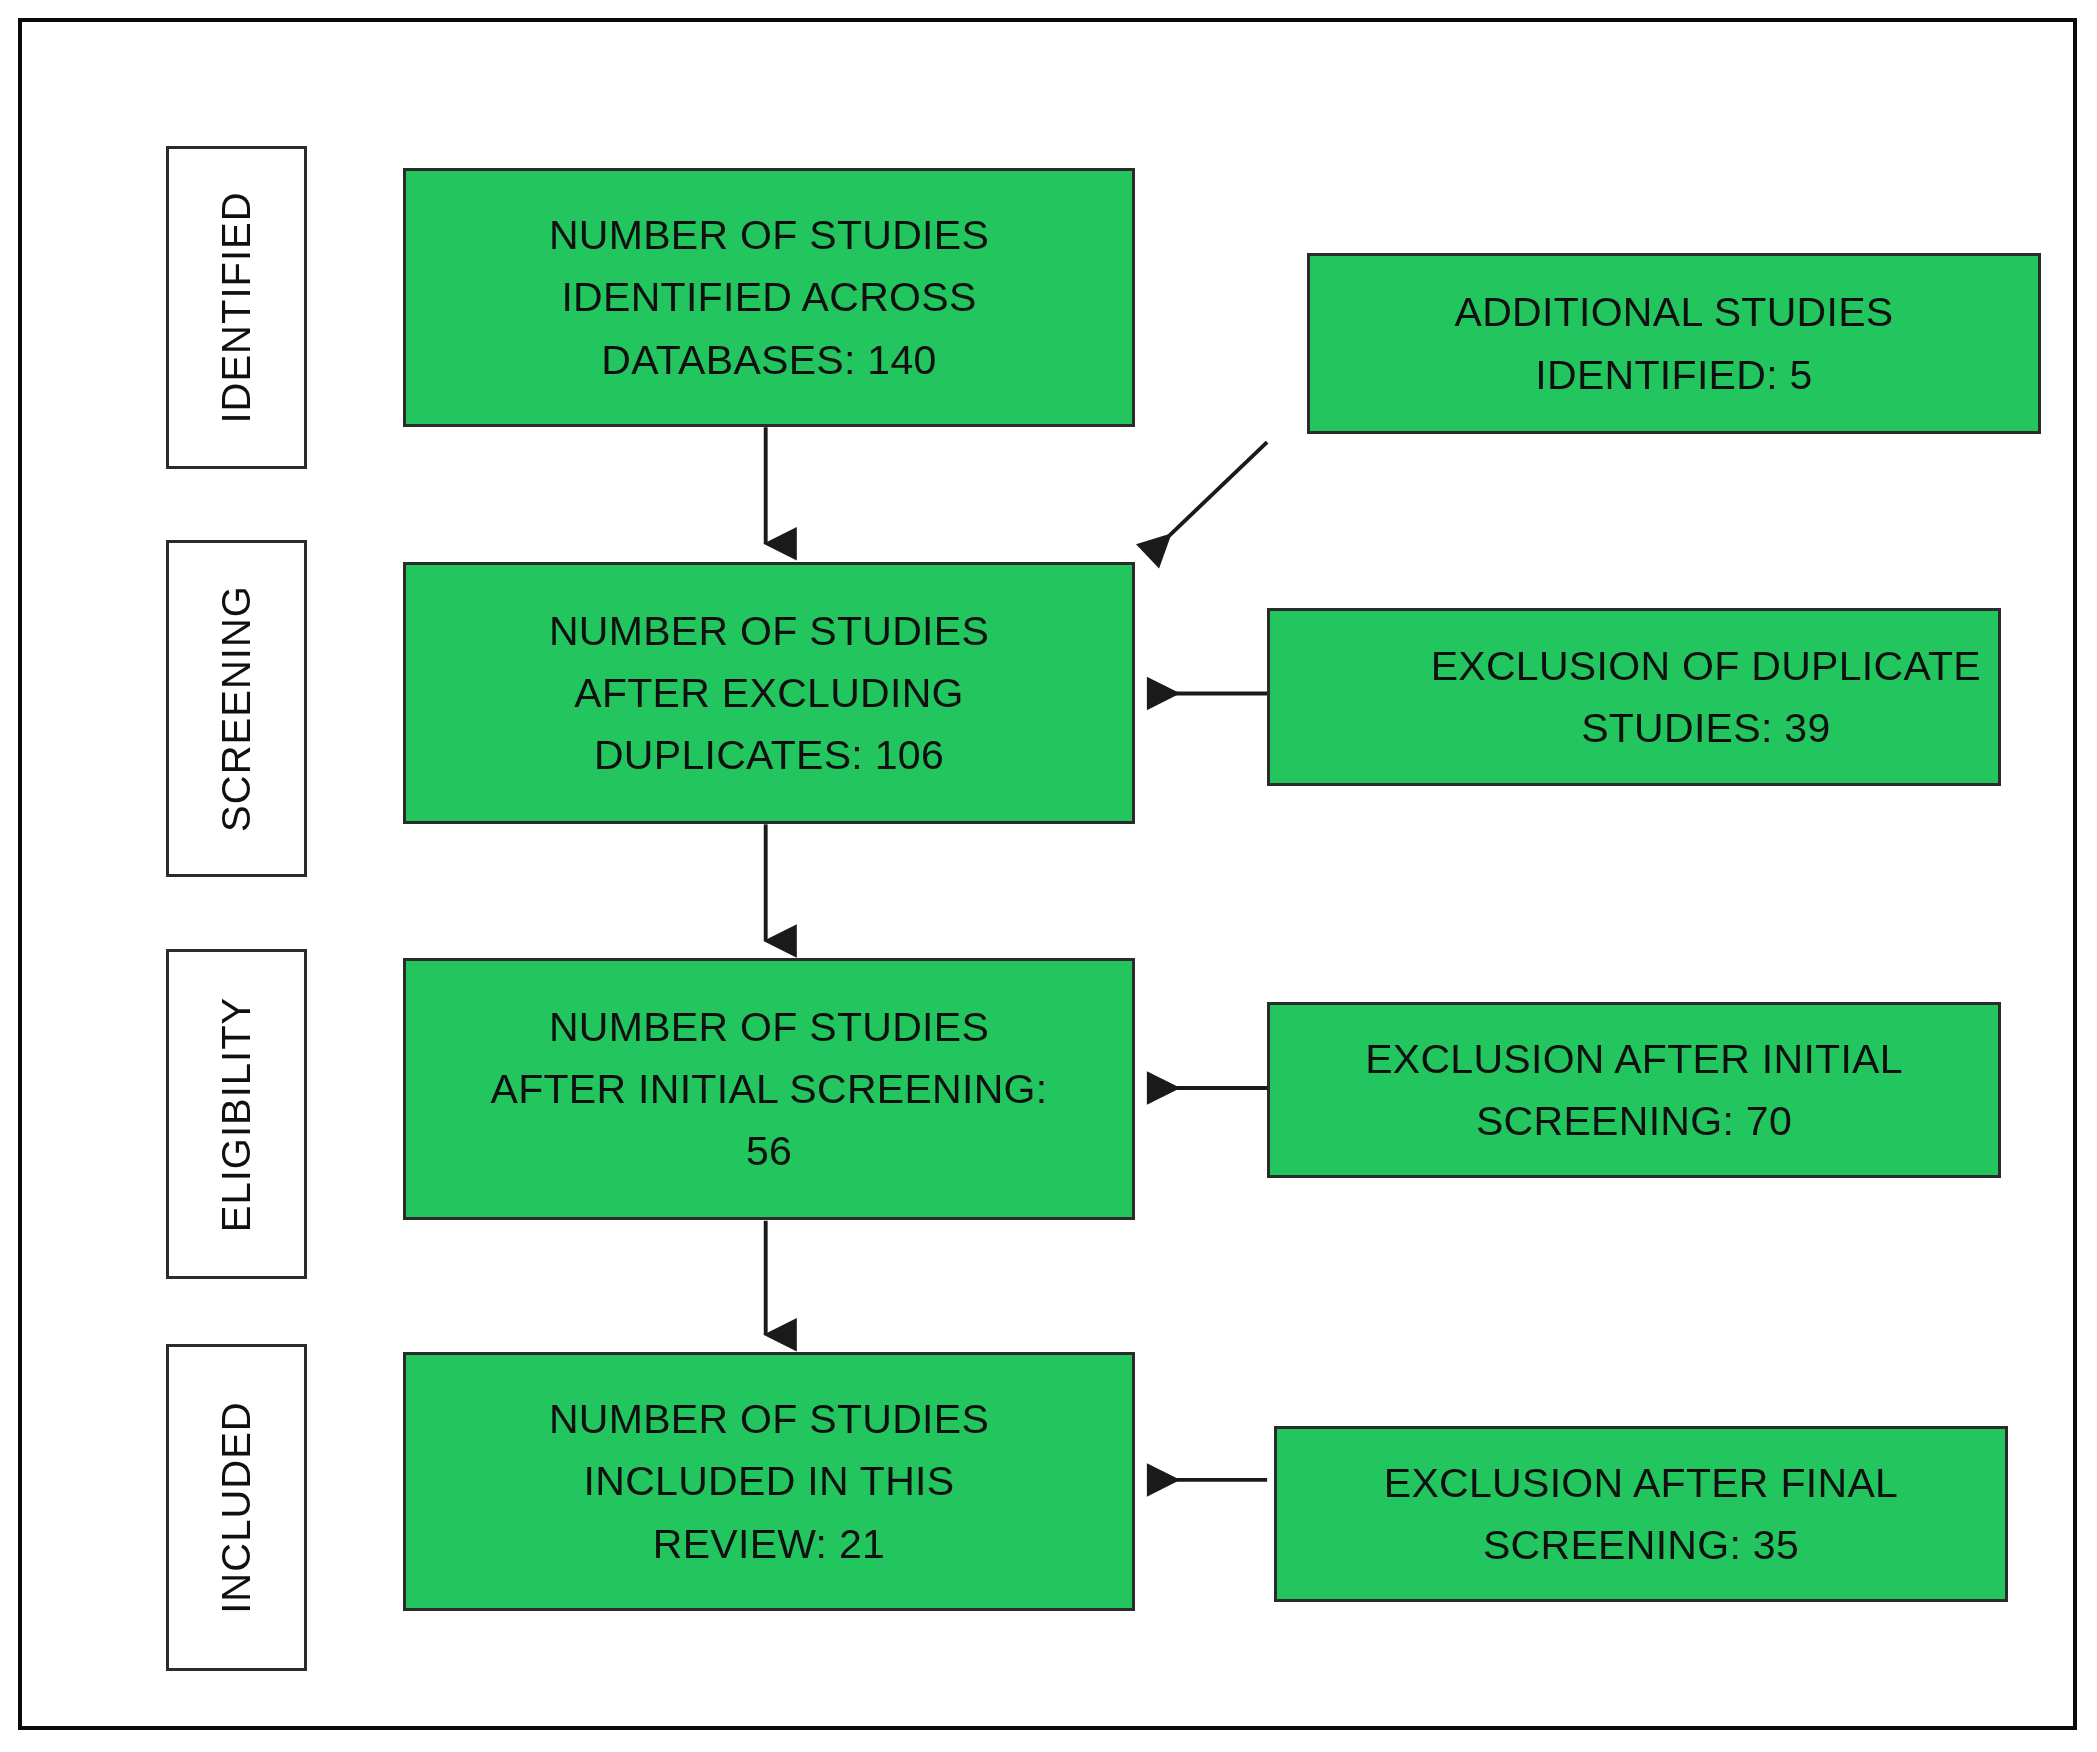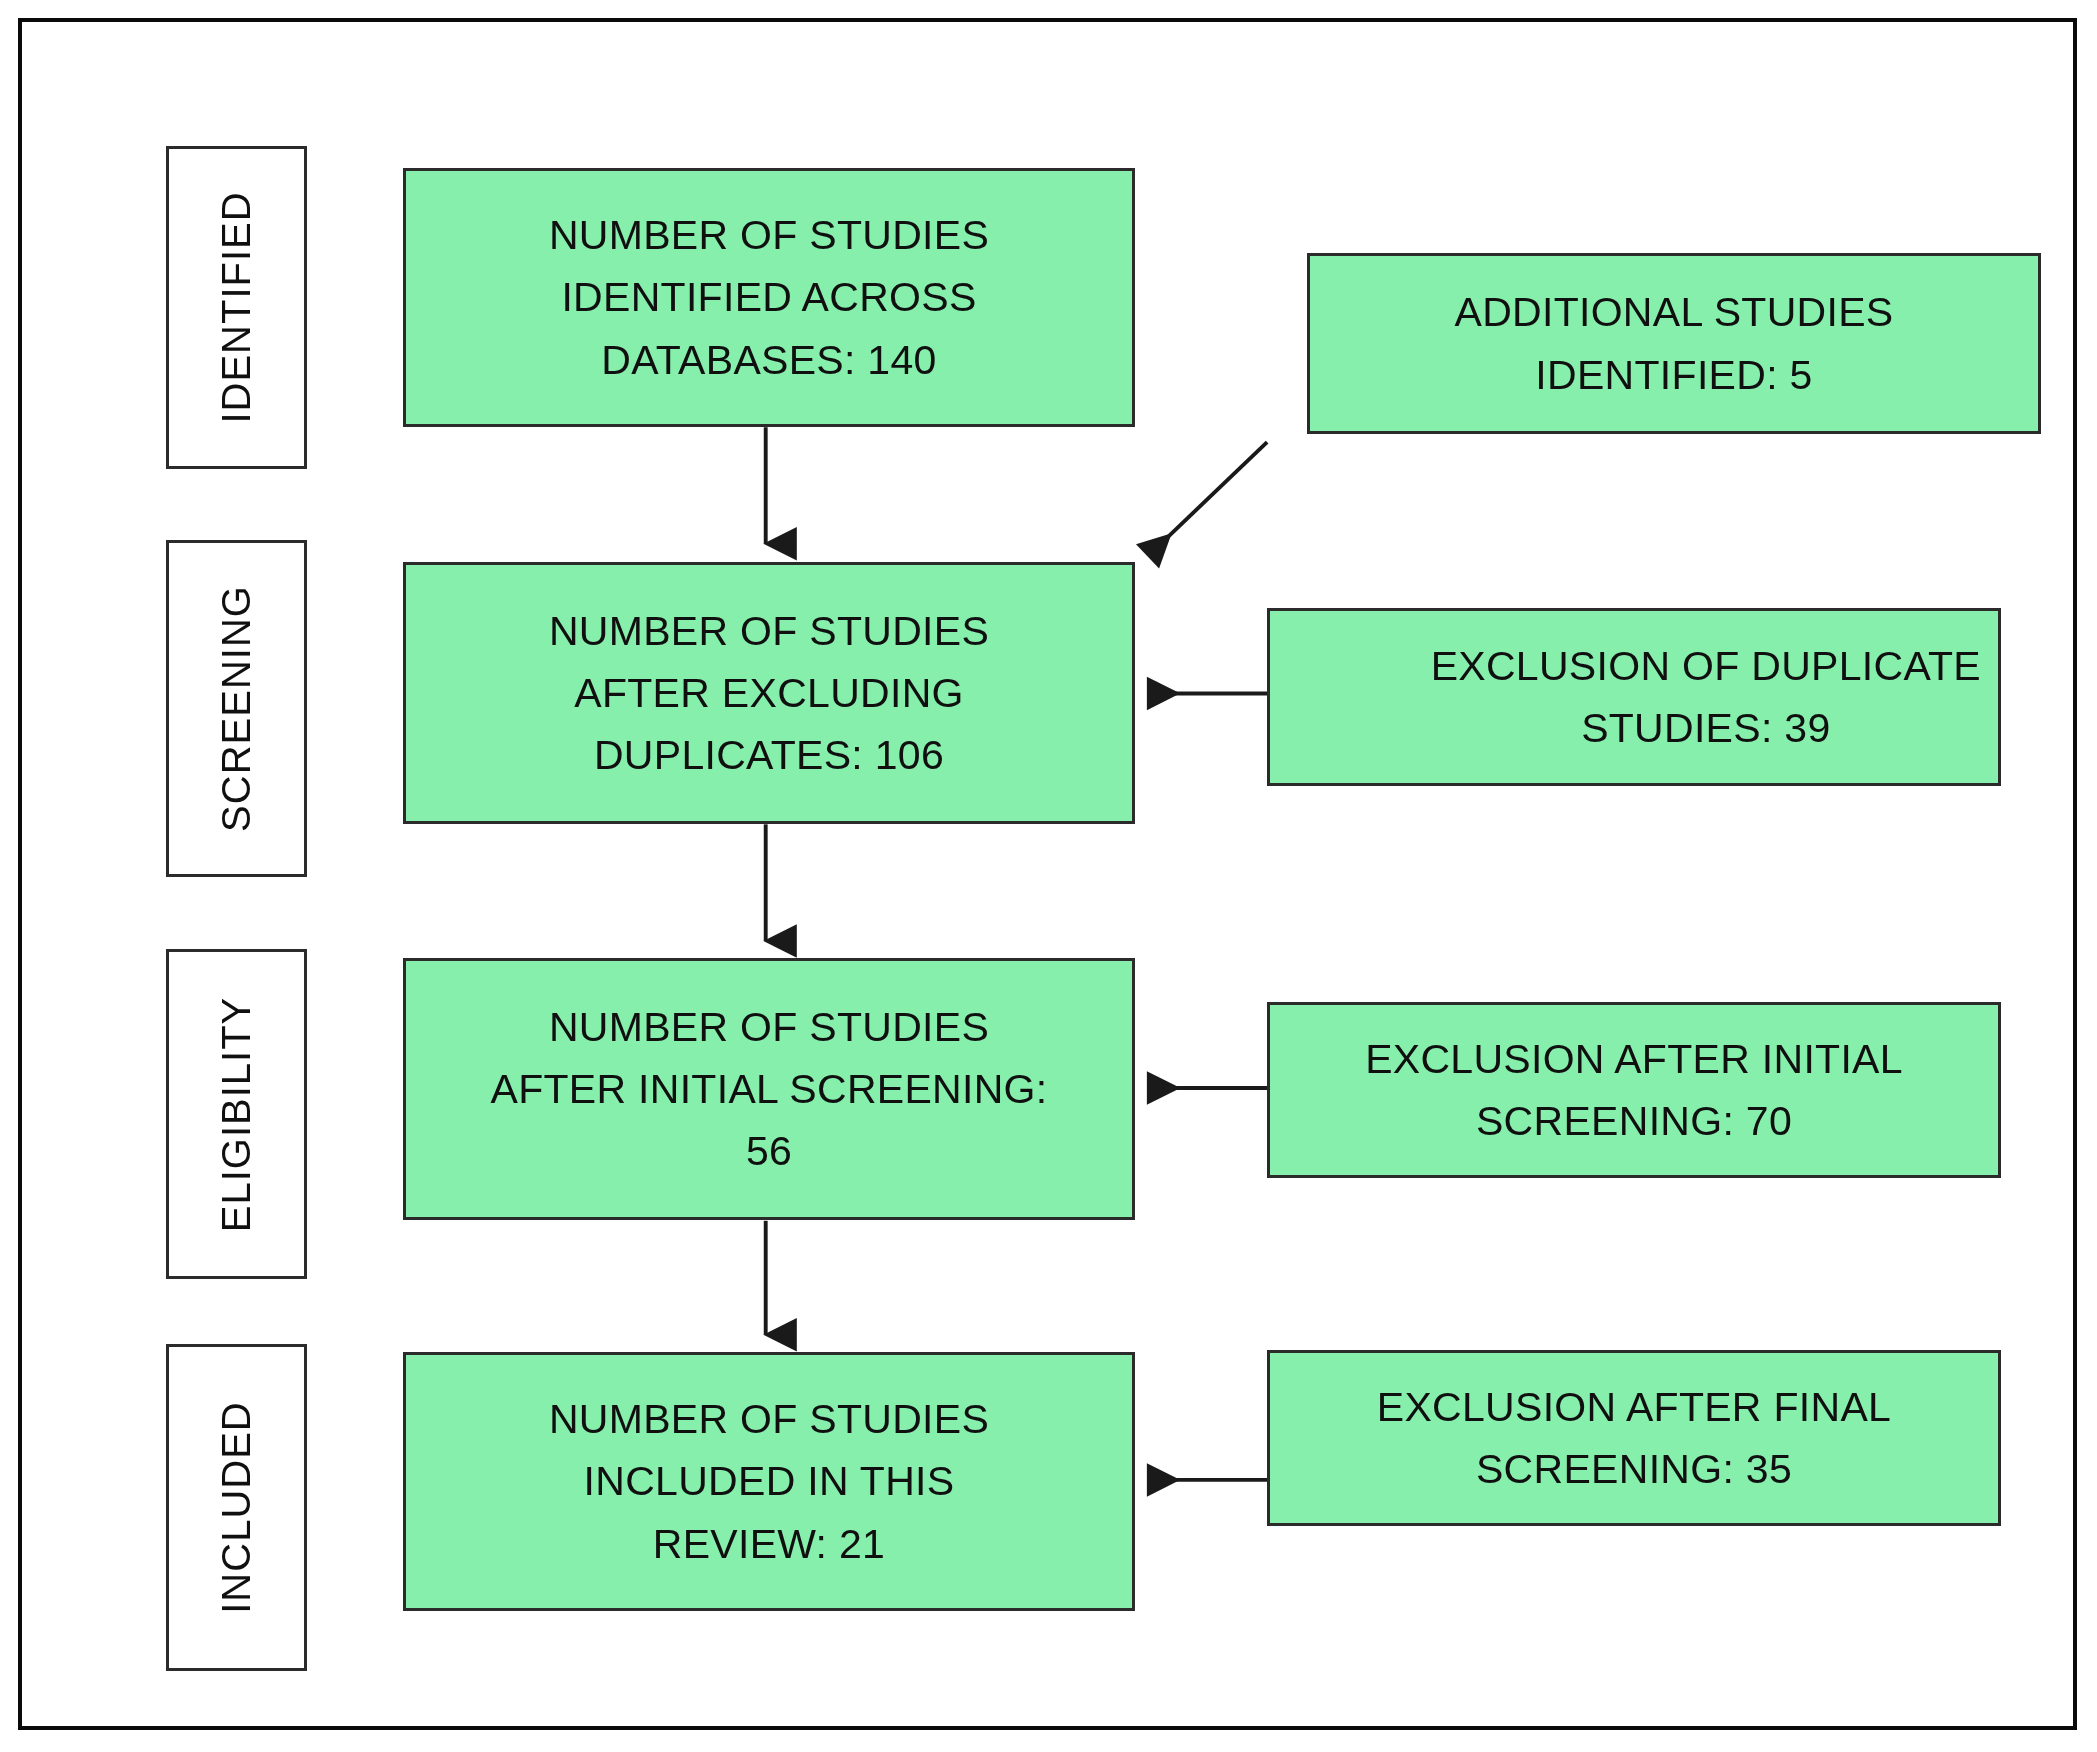--- a/index.html
+++ b/index.html
@@ -21,21 +21,21 @@
     width:2059px; height:1712px;
     border:4.5px solid #0a0a0a;
     box-sizing:border-box;
     background:#ffffff;
   }
 
   
   .node{
     position:absolute;
     box-sizing:border-box;
-    background:#86efac;
+    background:#22c55e;
     border:3.2px solid #2b2b2b;
     display:flex;
     align-items:center;
     justify-content:center;
     text-align:center;
   }
   .node .txt{
     font-size:41px;
     line-height:1.52;
     color:#101010;
@@ -74,21 +74,21 @@
   #node-identified { top:146px;  height:259px; }
   #node-screening  { top:540px;  height:262px; }
   #node-eligibility{ top:936px; height:262px; }
   #node-included   { top:1330px; height:259px; }
 
   
   .side-node{ left:1245px; width:734px; }
   #node-additional   { top:231px;  height:181px;margin-left:40px; }
   #node-excl-dup     { top:586px;  height:178px;justify-content:flex-end; }
   #node-excl-initial { top:980px; height:176px; }
-  #node-excl-final   { top:1328px; height:176px; }
+  #node-excl-final   { top:1404px; height:176px;margin-left:7px; }
 
   
   #connectors{
     position:absolute;
     left:0; top:0;
     width:2097px; height:1753px;
     pointer-events:none;
   }
 </style>
 </head>

